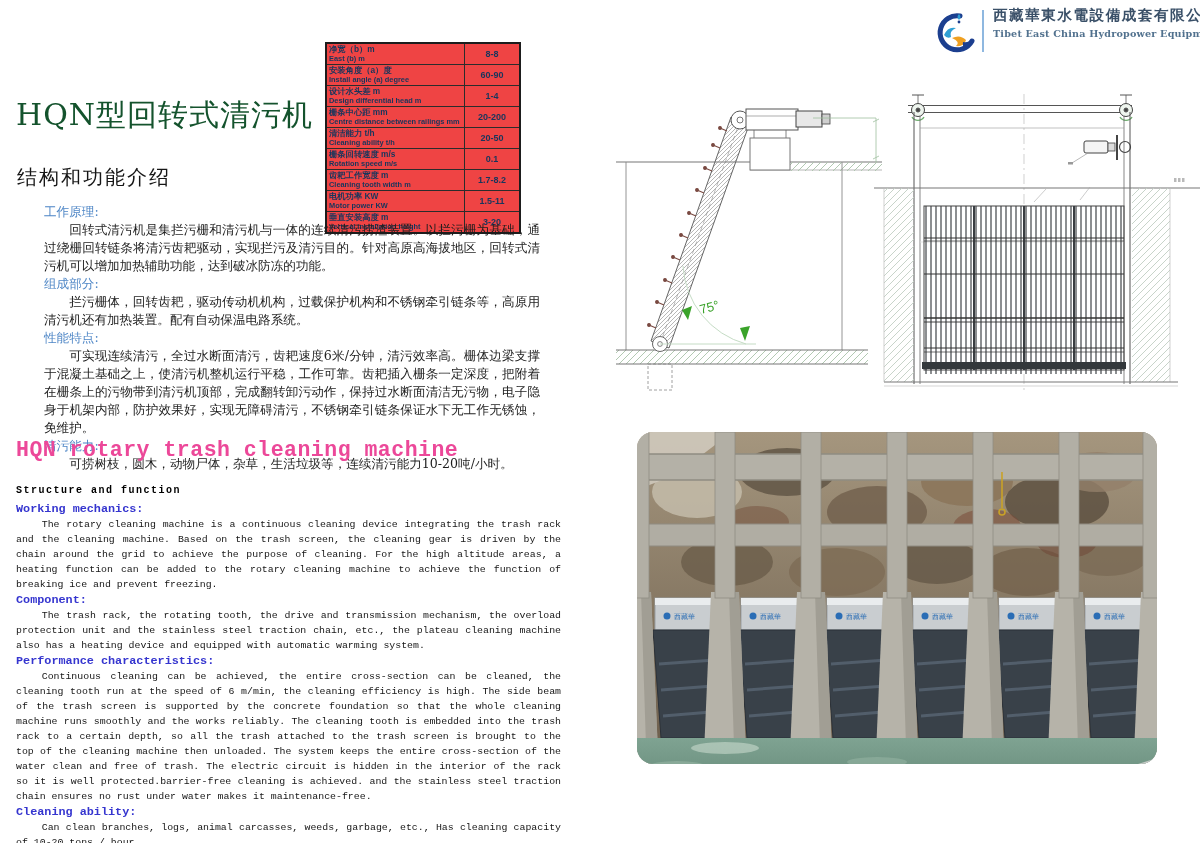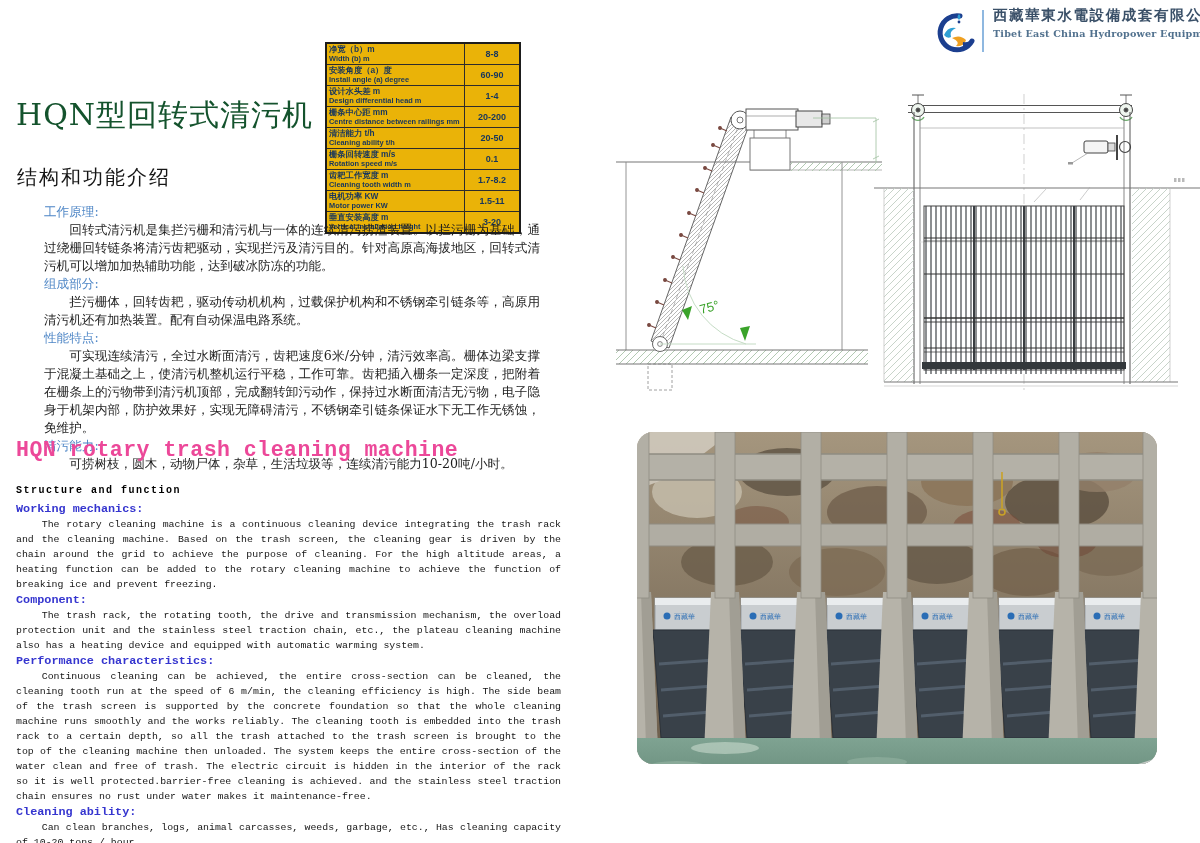--- a/index.html
+++ b/index.html
@@ -9,21 +9,21 @@
   
   .logo{position:absolute;left:930px;top:6px;display:flex;align-items:flex-start;}
   .logo-icon{width:46px;height:48px;margin-top:2px;}
   .logo-divider{width:2px;height:42px;background:#8fb8e0;margin:4px 9px 0 6px;}
   .company-cn{font-size:14.5px;font-weight:700;color:#3a5068;letter-spacing:1.6px;white-space:nowrap;}
   .company-en{font-size:9.6px;font-weight:700;color:#51718e;margin-top:3px;letter-spacing:0.2px;white-space:nowrap;}
 
   
   .spec-table{position:absolute;left:325px;top:42px;width:196px;border-collapse:collapse;
               font-family:"Liberation Sans",sans-serif;}
-  .spec-table td{background:#eab308;border:1px solid #2c2c2c;padding:1px 2px;vertical-align:middle;}
+  .spec-table td{background:#ef4444;border:1px solid #2c2c2c;padding:1px 2px;vertical-align:middle;}
   .spec-table{border:2px solid #1d1d1d;}
   .cell-label{width:138px;}
   .cell-value{width:52px;text-align:center;font-size:9px;font-weight:700;color:#17365d;}
   .lbl-cn{font-size:8.3px;font-weight:700;color:#17365d;line-height:9.5px;}
   .lbl-en{font-size:7.4px;font-weight:700;color:#17365d;line-height:8.5px;}
 
   
   .title-cn{position:absolute;left:16px;top:95px;font-size:30px;font-weight:400;color:#14532d;
             letter-spacing:1px;}
   .heading-cn{position:absolute;left:17px;top:164px;font-size:20px;color:#161616;letter-spacing:2px;}
@@ -66,21 +66,21 @@
       <div class="company-cn">西藏華東水電設備成套有限公司</div>
       <div class="company-en">Tibet East China Hydropower Equipment Co.LTD</div>
     </div>
   </div>
 
   <table class="spec-table">
     <tbody>
       <tr>
         <td class="cell-label">
             <div class="lbl-cn">净宽（b）m</div>
-            <div class="lbl-en">Width (b) m</div>
+            <div class="lbl-en">East (b) m</div>
           </td>
         <td class="cell-value">8-8</td>
       </tr>
       <tr>
         <td class="cell-label">
             <div class="lbl-cn">安装角度（a）度</div>
             <div class="lbl-en">Install angle (a) degree</div>
           </td>
         <td class="cell-value">60-90</td>
       </tr>

